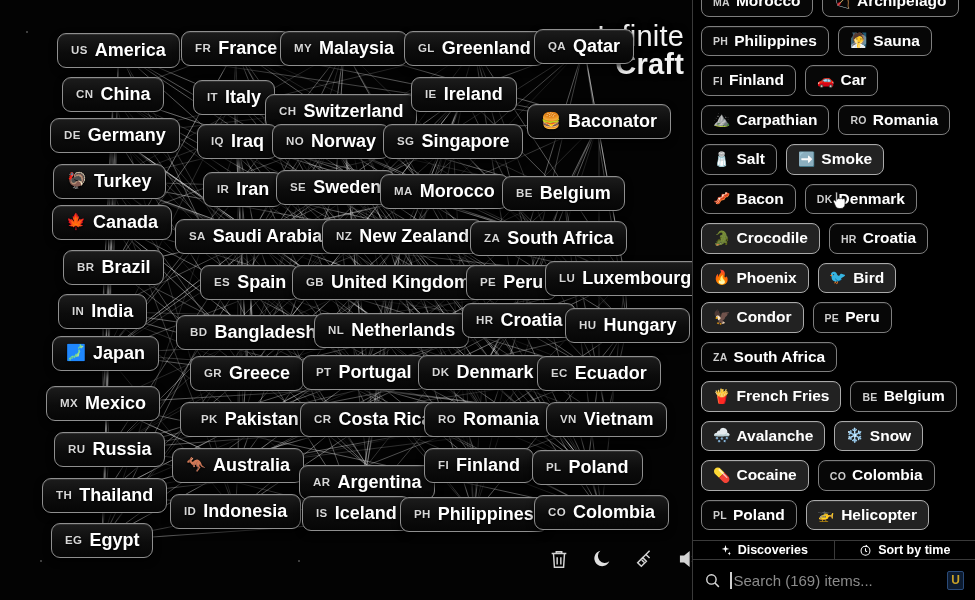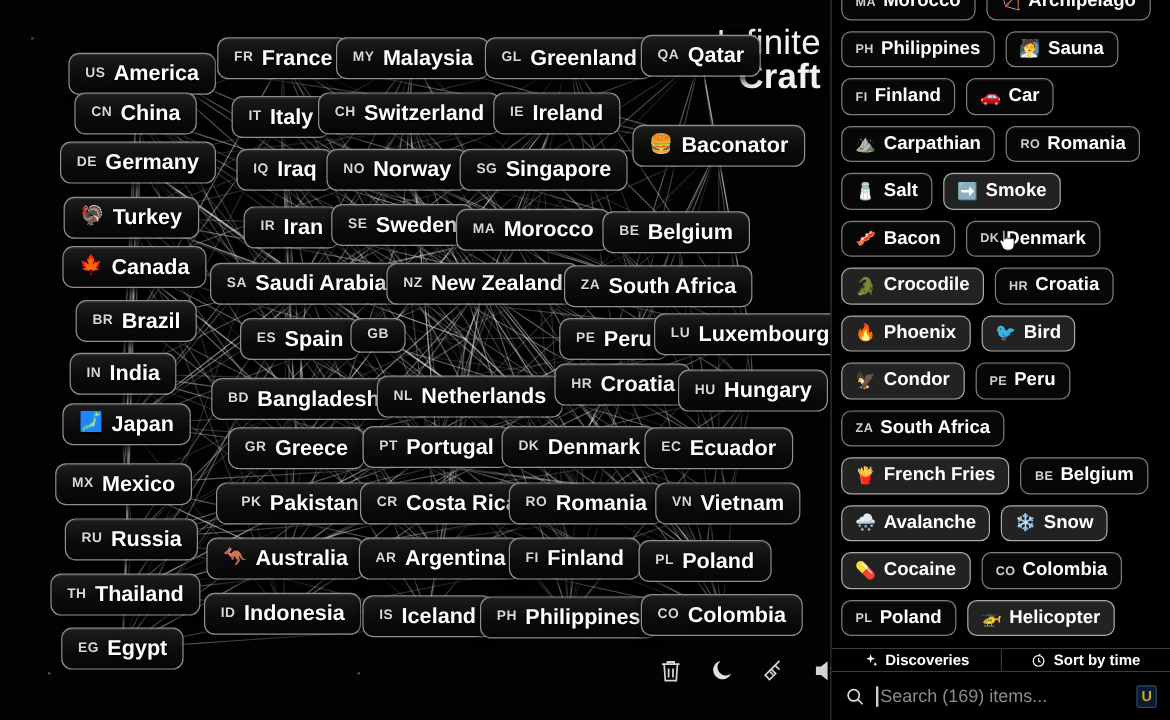--- a/index.html
+++ b/index.html
@@ -487,21 +487,21 @@
   <div class="dot" style="left:40px;top:560px;"></div>
   <div class="dot" style="left:298px;top:560px;"></div>
   <div class="dot" style="left:670px;top:288px;"></div>
 
   <div class="brand">
     <div>Infinite</div>
     <div>Craft</div>
   </div>
 
   <div id="nodes">
-      <div class="node" style="left: 57px; top: 44px;">
+      <div class="node" style="left: 57px; top: 33px;">
         <span class="flag">US</span>
         <span>America</span>
       </div>
       <div class="node" style="left: 181px; top: 31px;">
         <span class="flag">FR</span>
         <span>France</span>
       </div>
       <div class="node" style="left: 280px; top: 31px;">
         <span class="flag">MY</span>
         <span>Malaysia</span>
@@ -515,21 +515,21 @@
         <span>Qatar</span>
       </div>
       <div class="node" style="left: 62px; top: 77px;">
         <span class="flag">CN</span>
         <span>China</span>
       </div>
       <div class="node" style="left: 193px; top: 80px;">
         <span class="flag">IT</span>
         <span>Italy</span>
       </div>
-      <div class="node" style="left: 265px; top: 77px;">
+      <div class="node" style="left: 265px; top: 94px;">
         <span class="flag">CH</span>
         <span>Switzerland</span>
       </div>
       <div class="node" style="left: 411px; top: 77px;">
         <span class="flag">IE</span>
         <span>Ireland</span>
       </div>
       <div class="node" style="left: 527px; top: 104px;">
         <span class="emo">🍔</span>
         <span>Baconator</span>
@@ -589,20 +589,21 @@
       <div class="node" style="left: 63px; top: 250px;">
         <span class="flag">BR</span>
         <span>Brazil</span>
       </div>
       <div class="node" style="left: 200px; top: 265px;">
         <span class="flag">ES</span>
         <span>Spain</span>
       </div>
       <div class="node" style="left: 292px; top: 265px;">
         <span class="flag">GB</span>
+        <span>United Kingdom</span>
       </div>
       <div class="node" style="left: 466px; top: 265px;">
         <span class="flag">PE</span>
         <span>Peru</span>
       </div>
       <div class="node" style="left: 545px; top: 261px;">
         <span class="flag">LU</span>
         <span>Luxembourg</span>
       </div>
       <div class="node" style="left: 58px; top: 294px;">
@@ -666,21 +667,21 @@
         <span>Vietnam</span>
       </div>
       <div class="node" style="left: 54px; top: 432px; text-align: right;">
         <span class="flag">RU</span>
         <span>Russia</span>
       </div>
       <div class="node" style="left: 172px; top: 448px;">
         <span class="emo">🦘</span>
         <span>Australia</span>
       </div>
-      <div class="node" style="left: 299px; top: 448px; justify-content: center;">
+      <div class="node" style="left: 299px; top: 465px; justify-content: center;">
         <span class="flag">AR</span>
         <span>Argentina</span>
       </div>
       <div class="node" style="left: 424px; top: 448px;">
         <span class="flag">FI</span>
         <span>Finland</span>
       </div>
       <div class="node" style="left: 532px; top: 450px;">
         <span class="flag">PL</span>
         <span>Poland</span>

